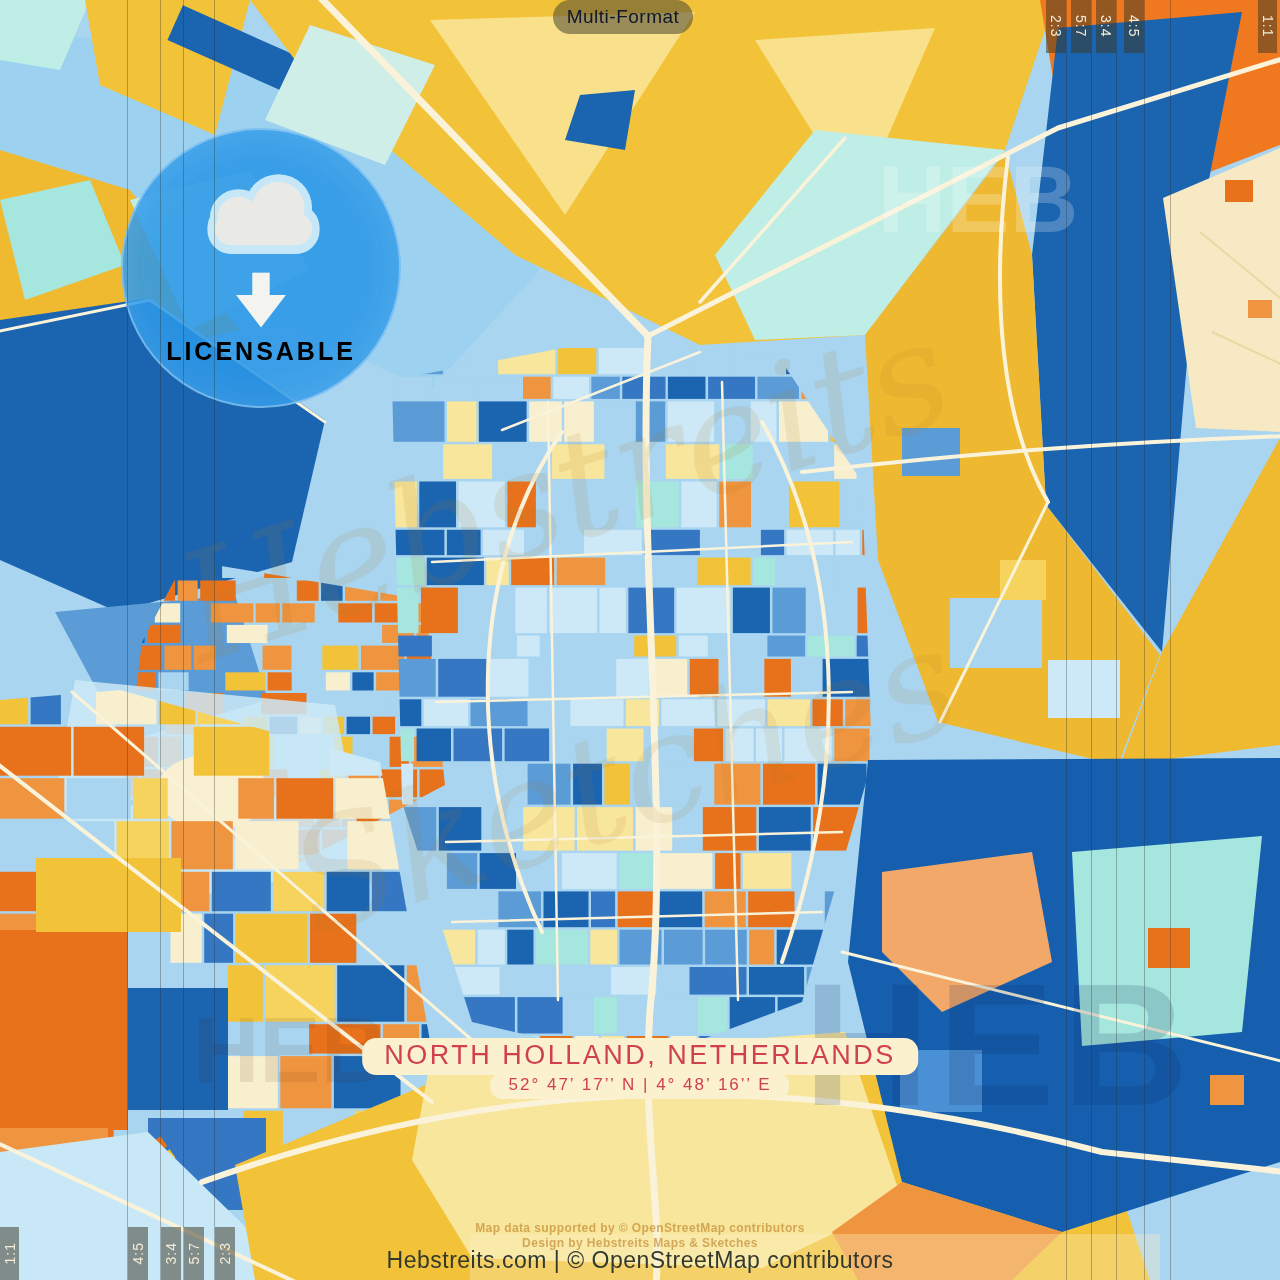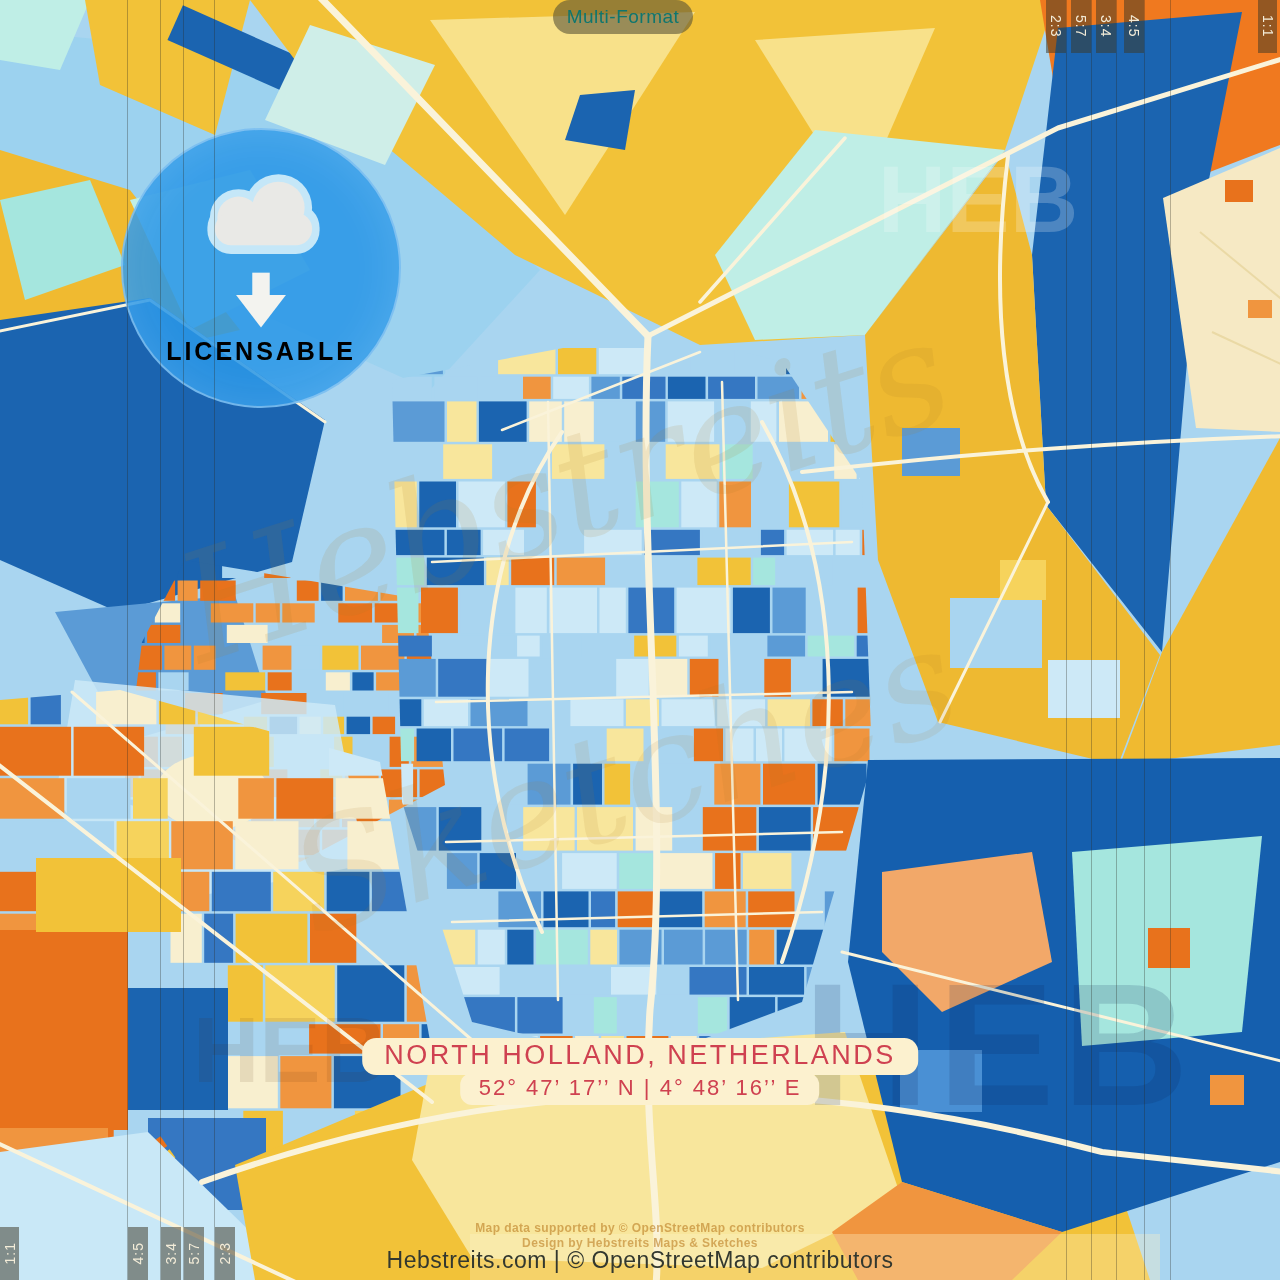--- a/index.html
+++ b/index.html
@@ -22,21 +22,21 @@
     writing-mode:vertical-rl;color:#f3ecd8;font-size:14px;letter-spacing:1px;
   }
   .rbar.top{top:0;}
   .rbar.bottom{bottom:0;}
   .rbar.bottom span{transform:rotate(180deg);}
   .sq{width:19px;}
 
   
   .mf-chip{
     position:absolute;left:553px;top:0;width:140px;height:34px;z-index:40;
-    background:rgba(84,80,52,.58);color:#0f766e;font-size:19px;
+    background:rgba(84,80,52,.58);color:#0f172a;font-size:19px;
     display:flex;align-items:center;justify-content:center;letter-spacing:.5px;border-radius:17px;
   }
 
   
   .badge{
     position:absolute;left:121px;top:128px;width:280px;height:280px;border-radius:50%;
     background:rgba(41,151,231,.87);border:2px solid rgba(255,255,255,.35);
     box-shadow:inset 0 0 50px rgba(255,255,255,.12);
     display:flex;flex-direction:column;align-items:center;padding-top:18px;box-sizing:border-box;
     z-index:20;
@@ -46,21 +46,21 @@
   
   .title-card{
     position:absolute;left:50%;top:1046px;transform:translateX(-50%);
     display:flex;flex-direction:column;align-items:center;z-index:25;
   }
   .blob{background:#fcf1cf;border-radius:18px;display:flex;align-items:center;justify-content:center;}
   .blob.b1{padding:4px 22px 0 22px;}
   .blob.b2{padding:2px 22px 4px 22px;margin-top:-8px;border-radius:14px;}
   .blob.b3{padding:2px 18px 4px 18px;margin-top:-2px;border-radius:12px;}
   .subtitle{color:#cf4150;font-size:27px;letter-spacing:2.5px;white-space:nowrap;}
-  .coords{color:#cf4150;font-size:22px;letter-spacing:2px;white-space:nowrap;}
+  .coords{color:#cf4150;font-size:17px;letter-spacing:2px;white-space:nowrap;}
 
   
   .footer-band{position:absolute;left:470px;width:690px;bottom:0;height:46px;background:rgba(252,240,198,.35);z-index:22;}
   .attr{position:absolute;left:0;right:0;text-align:center;color:rgba(187,124,33,.6);font-size:12px;font-weight:bold;z-index:24;letter-spacing:.4px;}
   .attr.a1{top:1221px;}
   .attr.a2{top:1236px;}
   .footer{
     position:absolute;left:0;right:0;top:1247px;text-align:center;z-index:25;
     color:#33382f;font-size:23px;letter-spacing:.5px;
   }

